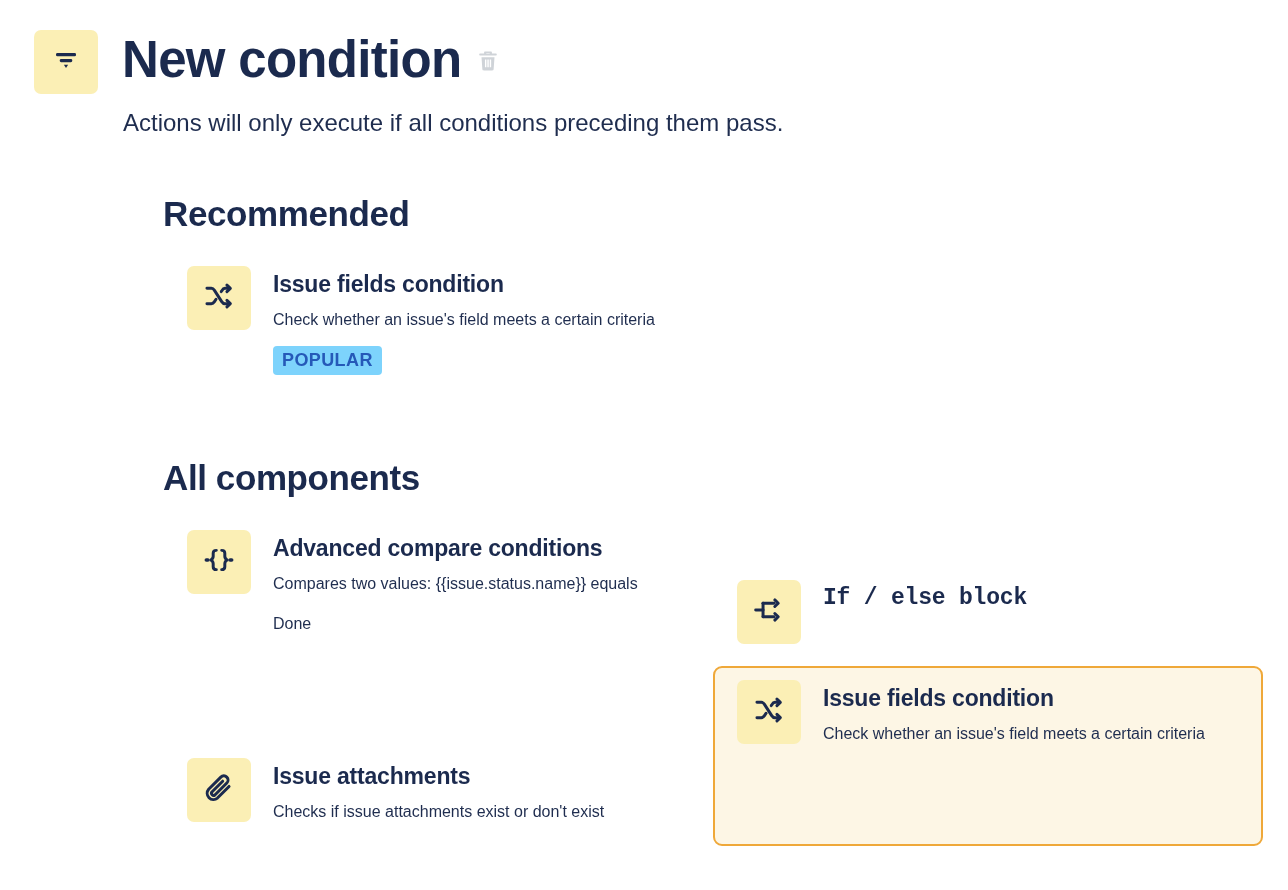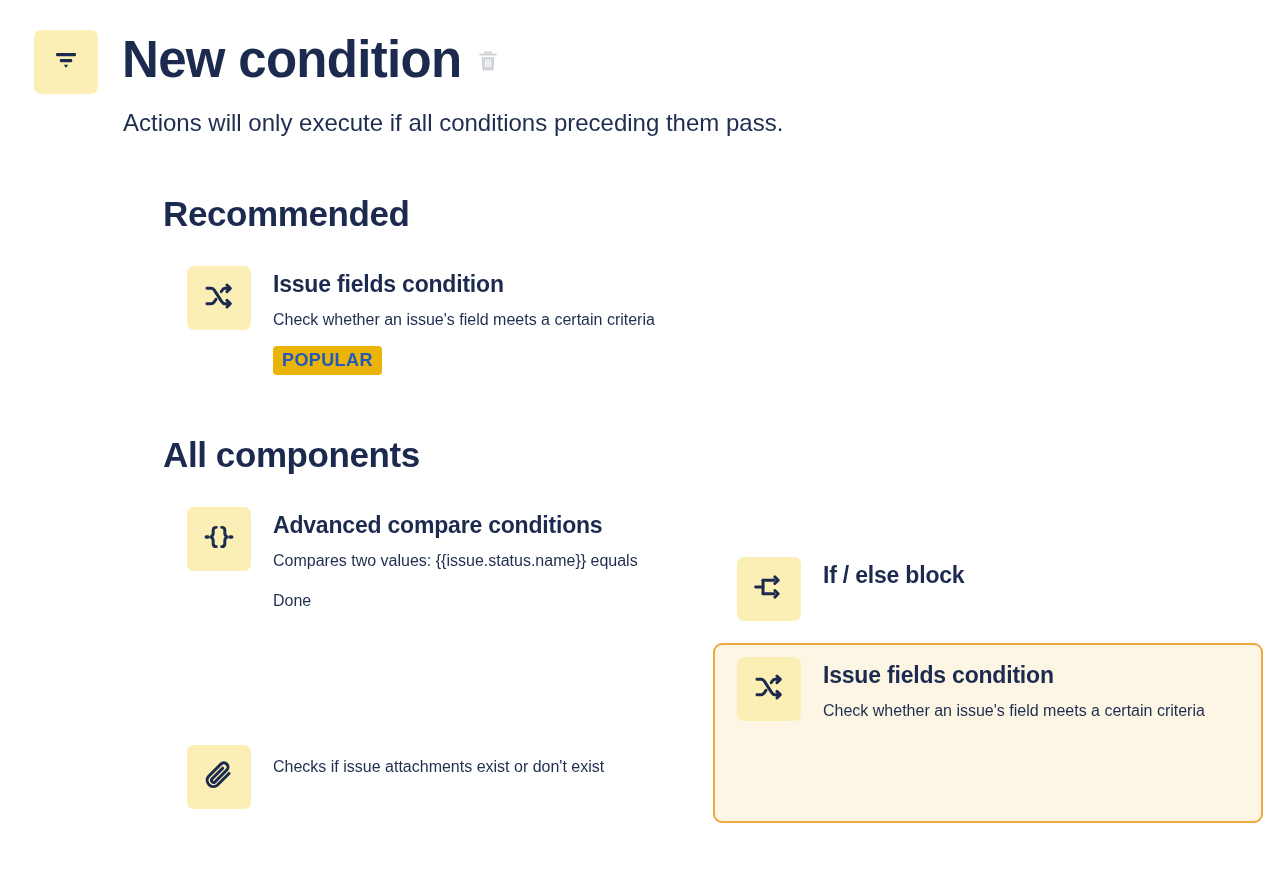--- a/index.html
+++ b/index.html
@@ -66,21 +66,21 @@
     white-space: nowrap;
   }
 
   
   .section {
     position: absolute;
     left: 163px;
     width: 1100px;
   }
   #section-recommended { top: 192px; }
-  #section-all { top: 433px; }
+  #section-all { top: 456px; }
 
   .section-heading {
     font-size: 35px;
     font-weight: 700;
     line-height: 44px;
     letter-spacing: -0.4px;
     color: #1B2A4E;
     margin: 0 0 16px 0;
   }
 
@@ -133,32 +133,32 @@
   .item-desc {
     font-size: 16px;
     line-height: 40px;
     color: #1F2D4F;
   }
   .badge {
     display: inline-block;
     margin-top: 6px;
     padding: 3px 9px 4px 9px;
     border-radius: 4px;
-    background: #eab308;
+    background: #7dd3fc;
     color: #2559B8;
     font-size: 18px;
     font-weight: 700;
     letter-spacing: 0.4px;
     line-height: 22px;
   }
 
   
   #item-issue-fields-recommended .item-text { width: 410px; }
   #item-advanced-compare .item-text { width: 400px; }
-  #item-if-else .item-text { width: 420px; }
+  #item-if-else .item-text { width: 420px; font-family: Liberation Mono, monospace; }
   #item-issue-attachments .item-text { width: 390px; }
   #item-issue-fields-selected .item-text { width: 410px; }
 
   #row-all-2 { margin-top: 8px; }
   #item-issue-fields-selected { min-height: 180px; }
 </style>
 </head>
 <body>
 
 <div class="header-row">
@@ -266,20 +266,21 @@
     <div class="col">
       <div class="item" id="item-issue-attachments">
         <div class="item-icon">
           <span>
             <svg width="34" height="34" viewBox="0 0 24 24" fill="none" stroke="#1B2A4E" stroke-width="2.1" stroke-linecap="round" stroke-linejoin="round" aria-hidden="true">
               <path d="M19.1 10.9l-8.2 8.2a4.4 4.4 0 0 1-6.2-6.2l8.6-8.6a2.9 2.9 0 0 1 4.2 4.2l-8.4 8.4a1.5 1.5 0 0 1-2.1-2.1l7.6-7.6"></path>
             </svg>
           </span>
         </div>
         <div class="item-text">
+          <div class="item-title">Issue attachments</div>
           <div class="item-desc">Checks if issue attachments exist or don't exist</div>
         </div>
       </div>
     </div>
 
     <div class="col">
       <div class="item selected" id="item-issue-fields-selected">
         <div class="item-icon">
           <span>
             <svg width="34" height="34" viewBox="0 0 24 24" fill="none" stroke="#1B2A4E" stroke-width="2.1" stroke-linecap="round" stroke-linejoin="round" aria-hidden="true">

